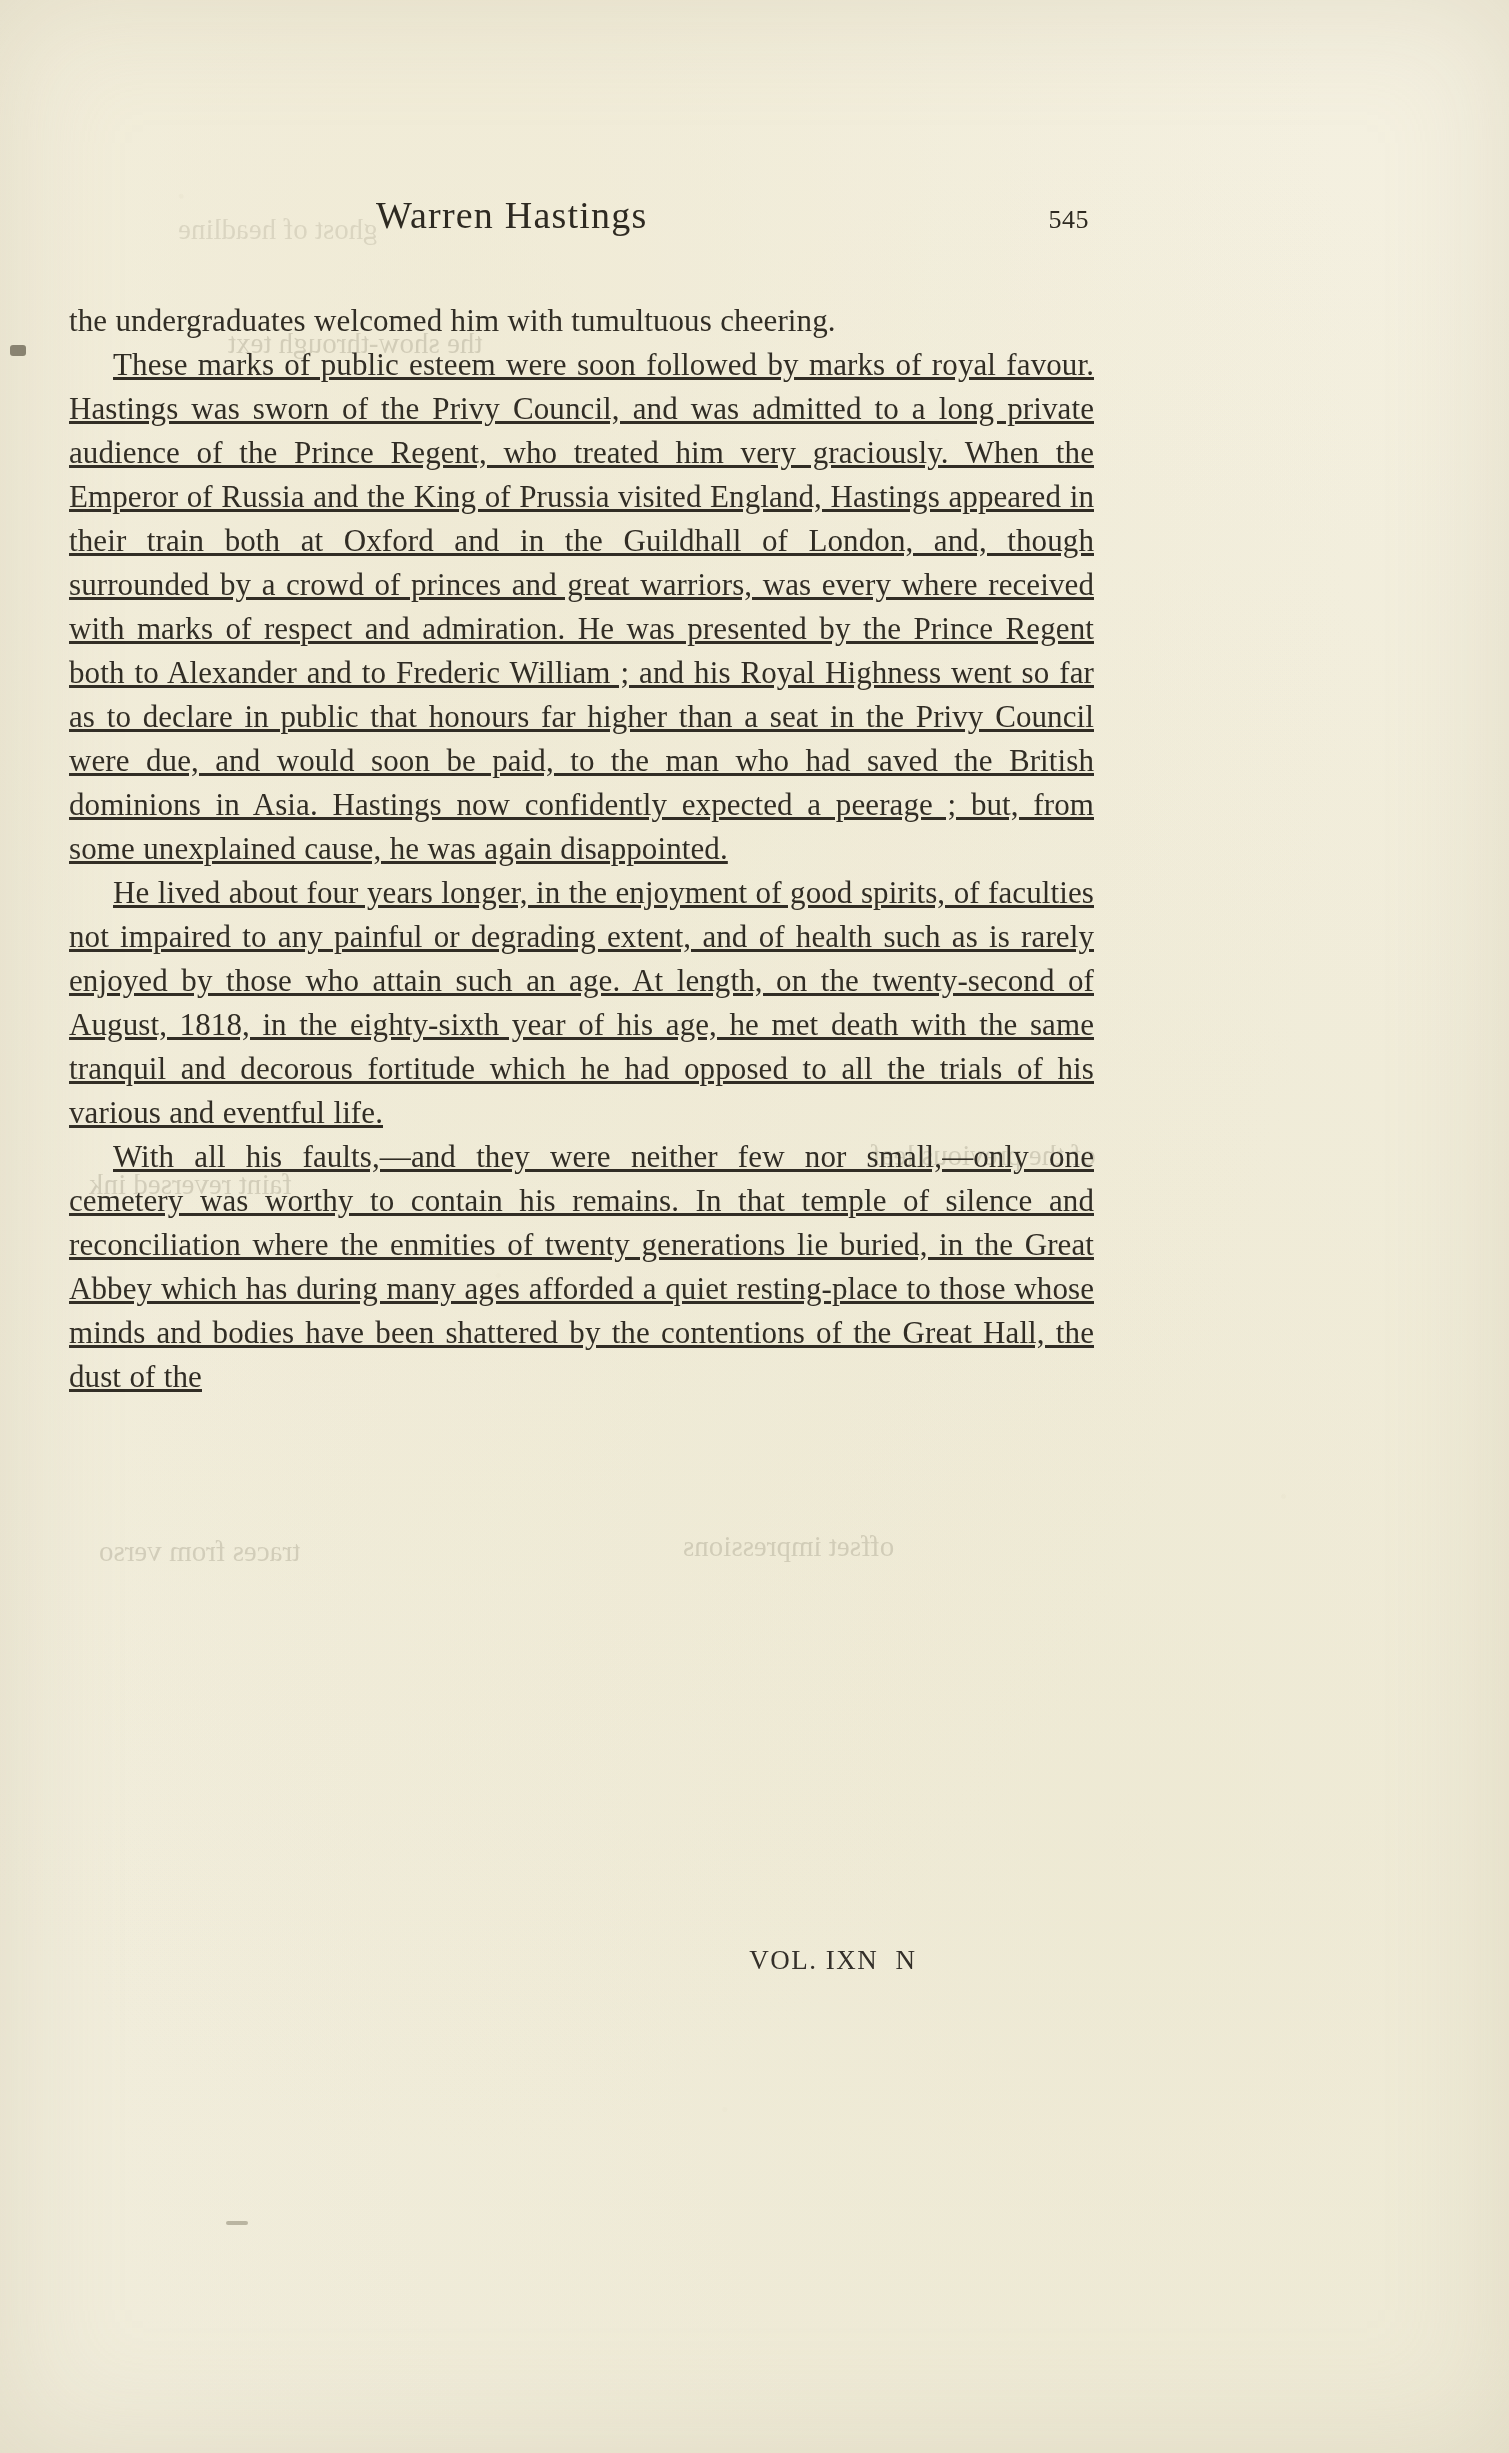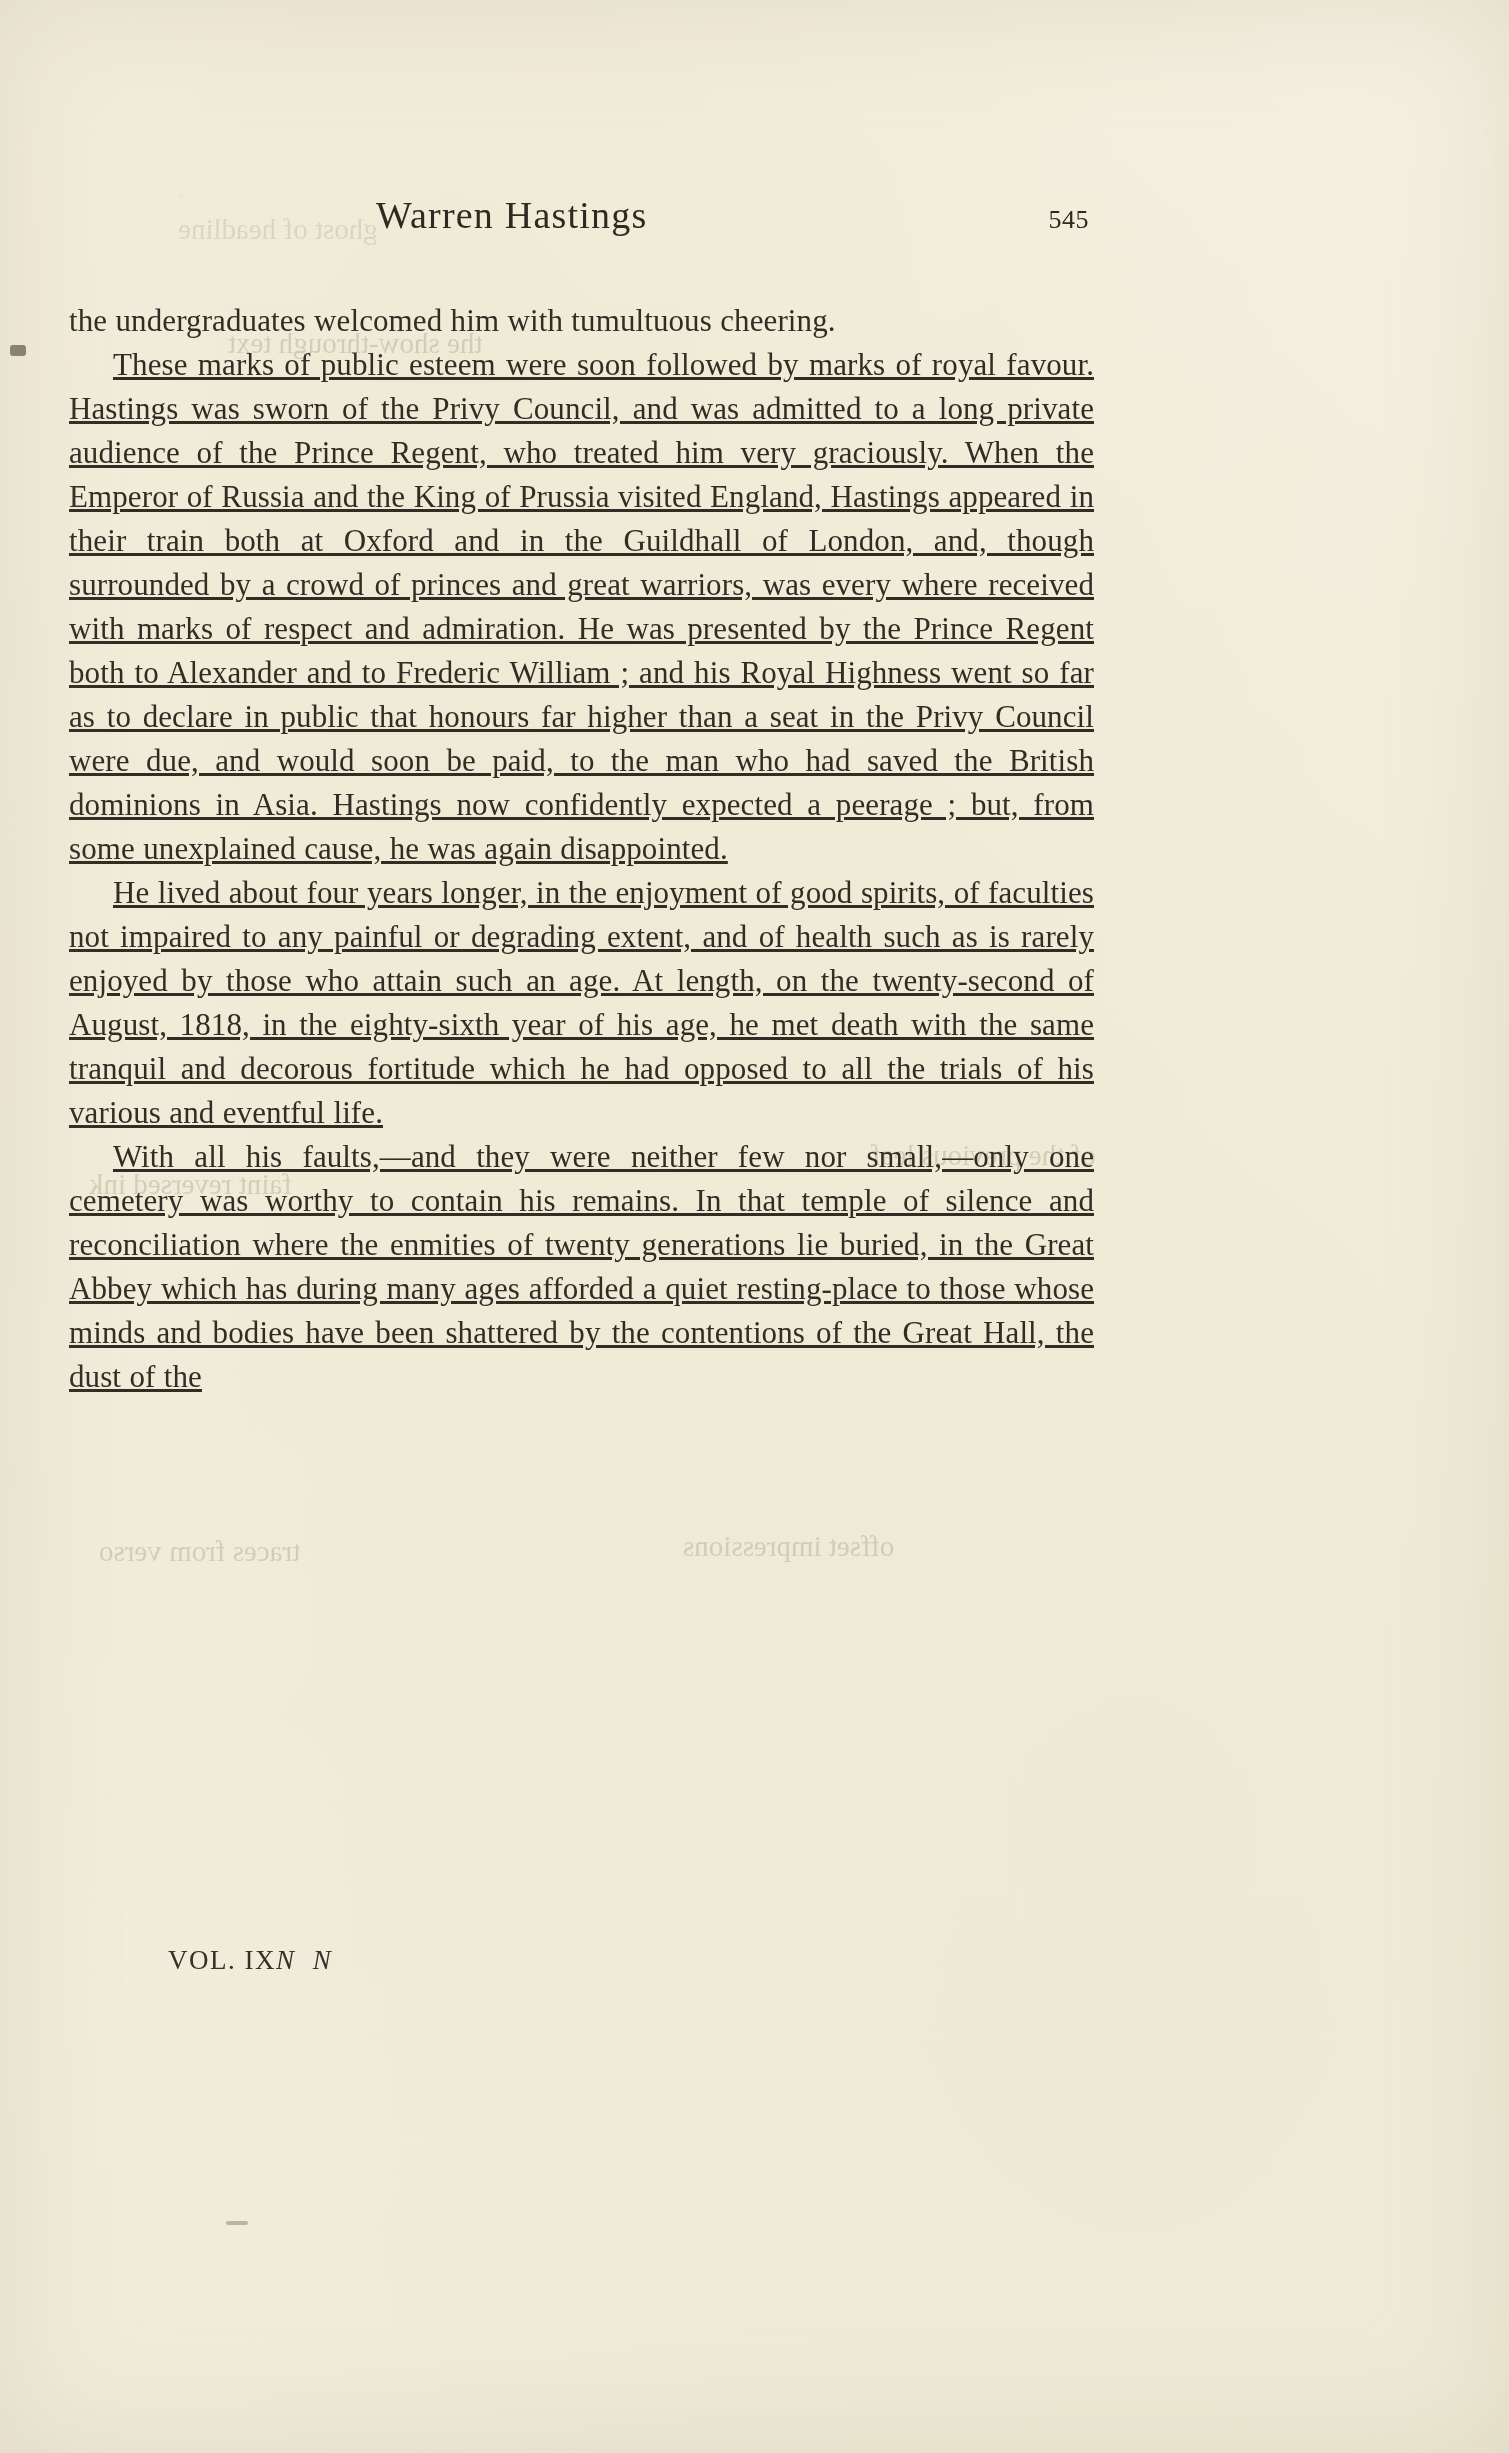--- a/index.html
+++ b/index.html
@@ -87,35 +87,34 @@
   .para + .para {
     margin-top: 0;
   }
   .footer {
     position: absolute;
     left: 168px;
     top: 1945px;
     width: 822px;
     display: flex;
     align-items: baseline;
-    justify-content: flex-start;
+    justify-content: flex-end;
   }
   .vol {
     font-size: 27px;
     letter-spacing: 1.5px;
     color: #34302a;
     font-family: "Liberation Serif", serif;
   }
   .signature {
     font-size: 27px;
     letter-spacing: 6px;
     color: #34302a;
     font-family: "Liberation Serif", serif;
-    margin-right: 93px;
-    font-style: italic;
+    margin-right: 69px;
   }
   .smudge {
     position: absolute;
     pointer-events: none;
   }
   .smudge-left-mark {
     left: 10px;
     top: 345px;
     width: 16px;
     height: 11px;

